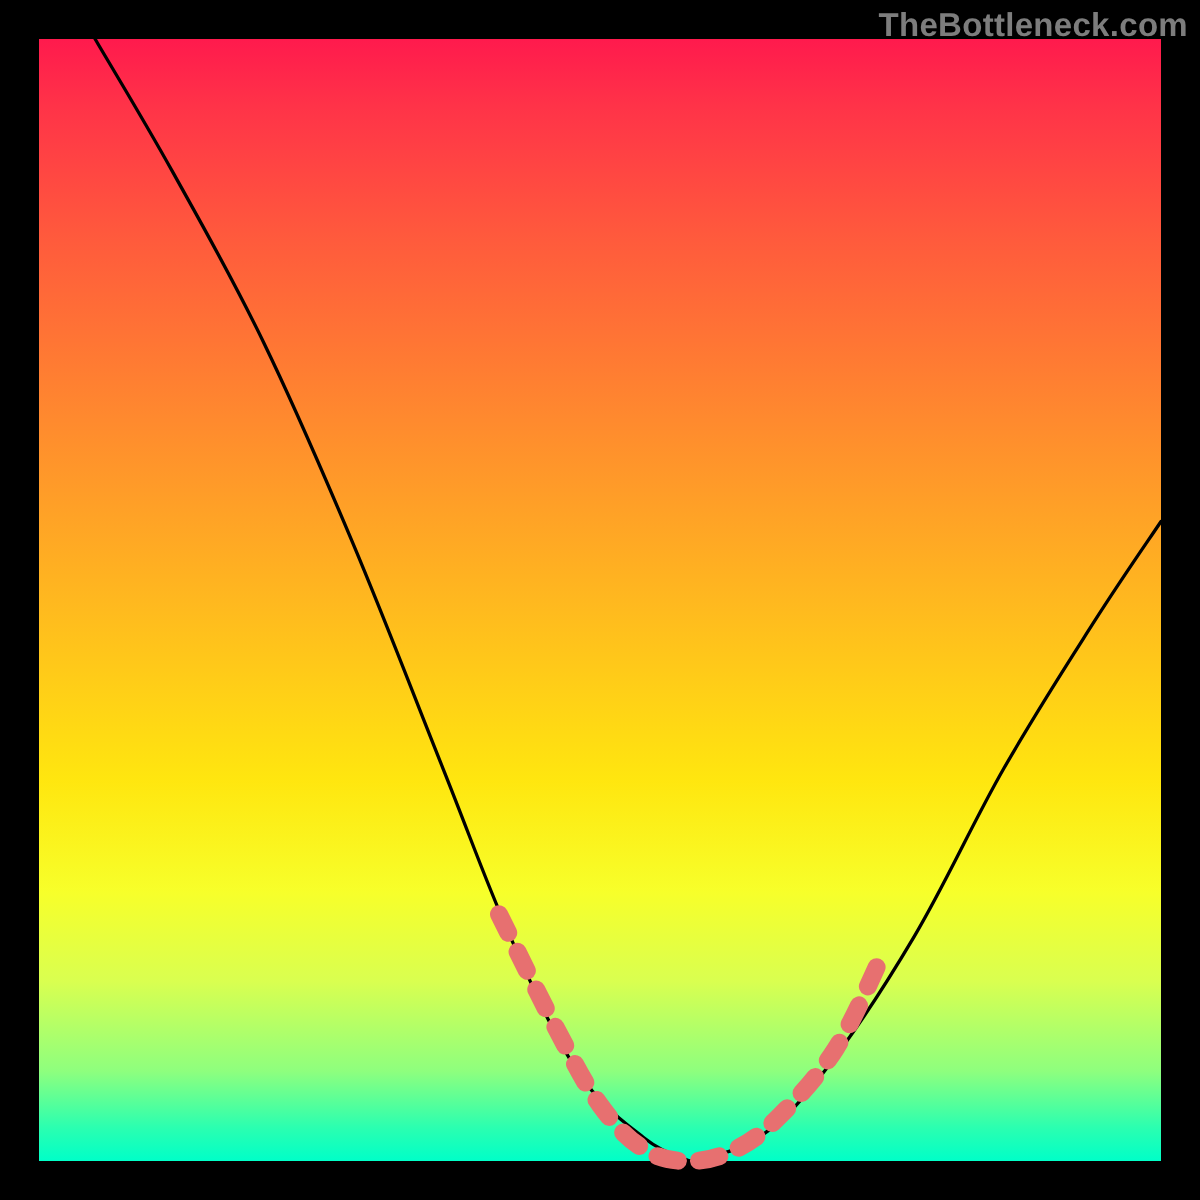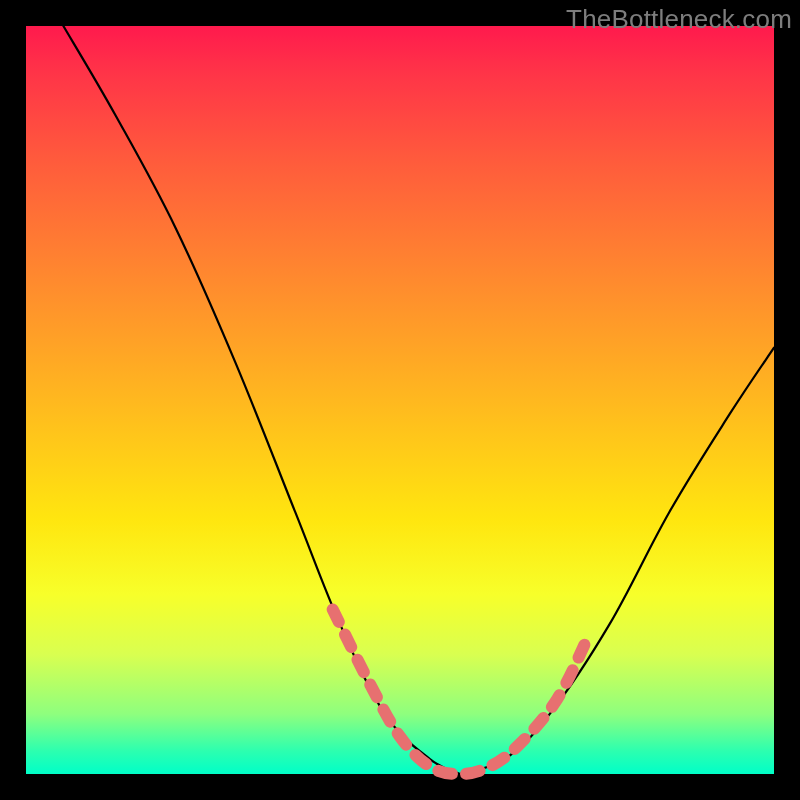--- a/index.html
+++ b/index.html
@@ -22,22 +22,22 @@
       #d9ff50 84%,
       #8eff7e 92%,
       #2bffb0 97%,
       #00ffc8 100%);
   }
   .watermark {
     position: absolute;
     top: 4px;
     right: 8px;
     color: #7d7d7d;
-    font-size: 26px;
-    font-weight: 400;
+    font-size: 22px;
+    font-weight: 700;
     letter-spacing: 0.2px;
     user-select: none;
   }
   svg.curve {
     position: absolute;
     left: 0; top: 0;
     width: 748px; height: 748px;
     overflow: visible;
   }
   .curve-path {

